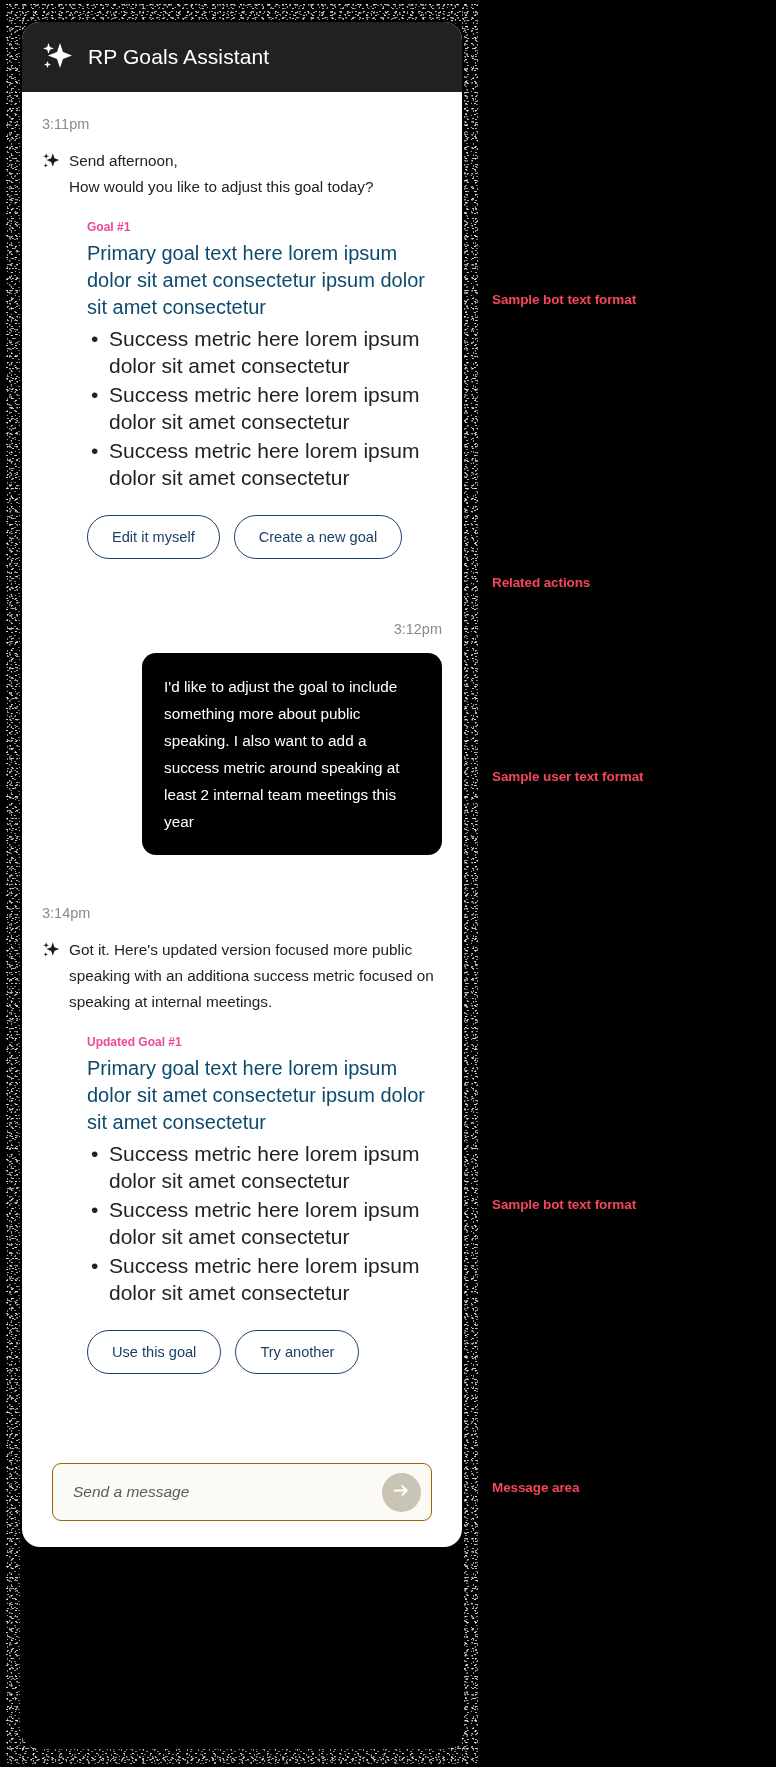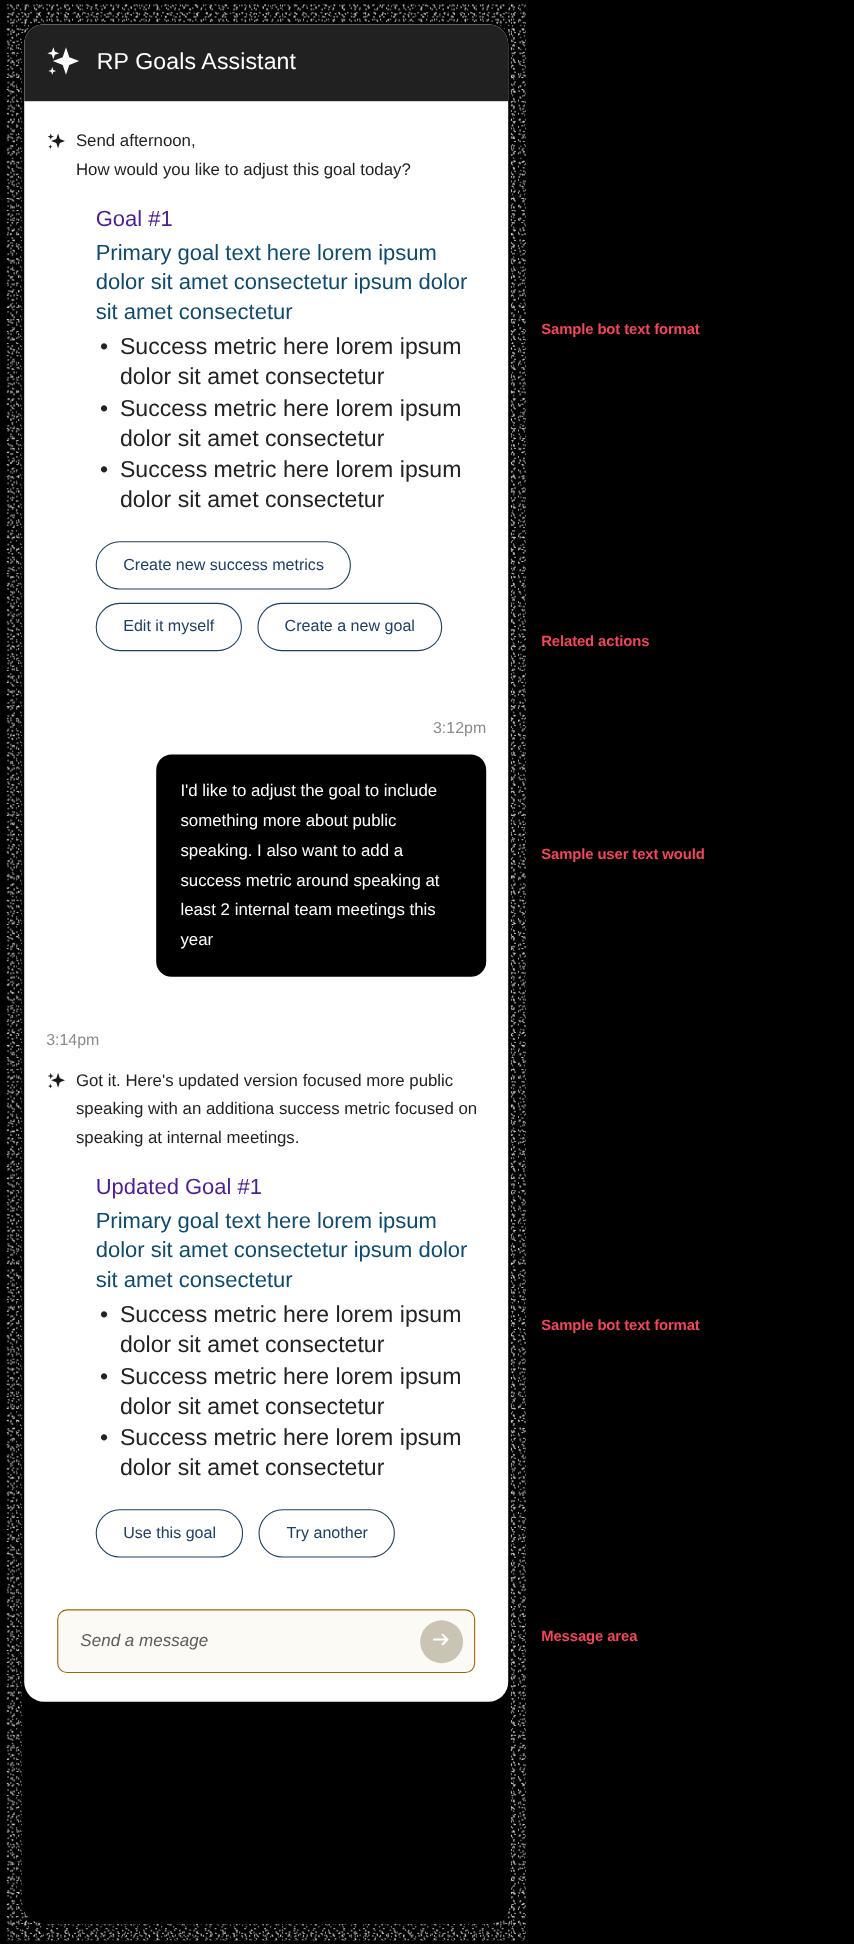--- a/index.html
+++ b/index.html
@@ -101,23 +101,23 @@
   .bot-body { flex: 1; }
 
   .bot-line {
     color: #222222;
     font-size: 15.3px;
     line-height: 26px;
   }
 
   .goal-block { margin-top: 20px; padding-left: 18px; }
   .goal-title {
-    font-size: 20px;
-    font-weight: normal;
-    color: #4c1d95;
+    font-size: 12px;
+    font-weight: bold;
+    color: #ec4899;
     margin-bottom: 6px;
   }
   .goal-text {
     font-size: 20px;
     line-height: 27px;
     color: #0c4a6e;
   }
   .metrics { list-style: none; margin-top: 4px; }
   .metrics li {
     position: relative;
@@ -229,20 +229,21 @@
           <path d="M20 3 L23 12 L32 15.5 L23 19 L20 28 L17 19 L8 15.5 L17 12 Z" fill="#ffffff"></path>
           <path d="M8.5 3 L9.9 7 L13.9 8.4 L9.9 9.8 L8.5 13.8 L7.1 9.8 L3.1 8.4 L7.1 7 Z" fill="#ffffff"></path>
           <path d="M7.5 21 L8.4 23.6 L11 24.5 L8.4 25.4 L7.5 28 L6.6 25.4 L4 24.5 L6.6 23.6 Z" fill="#ffffff"></path>
         </svg>
       </span>
       <span class="app-title">RP Goals Assistant</span>
     </div>
 
     <div class="chat">
 
+      <div class="timestamp">3:11pm</div>
 
       <div class="bot-row">
         <span class="sparkle-msg">
           <svg viewBox="0 0 20 20" width="18" height="18" aria-hidden="true">
             <path d="M12 1.5 L13.8 7 L19 9 L13.8 11 L12 16.5 L10.2 11 L5 9 L10.2 7 Z" fill="#1a1a1a"></path>
             <path d="M4.6 1.5 L5.4 3.9 L7.8 4.7 L5.4 5.5 L4.6 7.9 L3.8 5.5 L1.4 4.7 L3.8 3.9 Z" fill="#1a1a1a"></path>
             <path d="M4.2 12.6 L4.8 14.3 L6.5 14.9 L4.8 15.5 L4.2 17.2 L3.6 15.5 L1.9 14.9 L3.6 14.3 Z" fill="#1a1a1a"></path>
           </svg>
         </span>
         <div class="bot-body">
@@ -254,23 +255,20 @@
             <div class="goal-text">Primary goal text here lorem ipsum dolor sit amet consectetur ipsum dolor sit amet consectetur</div>
             <ul class="metrics">
               <li>Success metric here lorem ipsum dolor sit amet consectetur</li>
               <li>Success metric here lorem ipsum dolor sit amet consectetur</li>
               <li>Success metric here lorem ipsum dolor sit amet consectetur</li>
             </ul>
           </div>
 
           <div class="actions">
             <div class="actions-row">
-              <button class="pill">Create new success metrics</button>
-            </div>
-            <div class="actions-row">
               <button class="pill">Edit it myself</button>
               <button class="pill">Create a new goal</button>
             </div>
           </div>
         </div>
       </div>
 
       <div class="gap-lg"></div>
 
       <div class="timestamp right">3:12pm</div>
@@ -322,17 +320,17 @@
           <svg viewBox="0 0 24 24" width="21" height="21" aria-hidden="true">
             <path d="M4 12 H18 M13 7 L18 12 L13 17" stroke="#ffffff" stroke-width="2.2" fill="none" stroke-linecap="round" stroke-linejoin="round"></path>
           </svg>
         </span>
       </button>
     </div>
   </div>
 
   <div class="annot" style="left:492px; top:292px;">Sample bot text format</div>
   <div class="annot" style="left:492px; top:575px;">Related actions</div>
-  <div class="annot" style="left:492px; top:769px;">Sample user text would</div>
+  <div class="annot" style="left:492px; top:769px;">Sample user text format</div>
   <div class="annot" style="left:492px; top:1197px;">Sample bot text format</div>
   <div class="annot" style="left:492px; top:1480px;">Message area</div>
 
 </div>
 
 </body></html>

